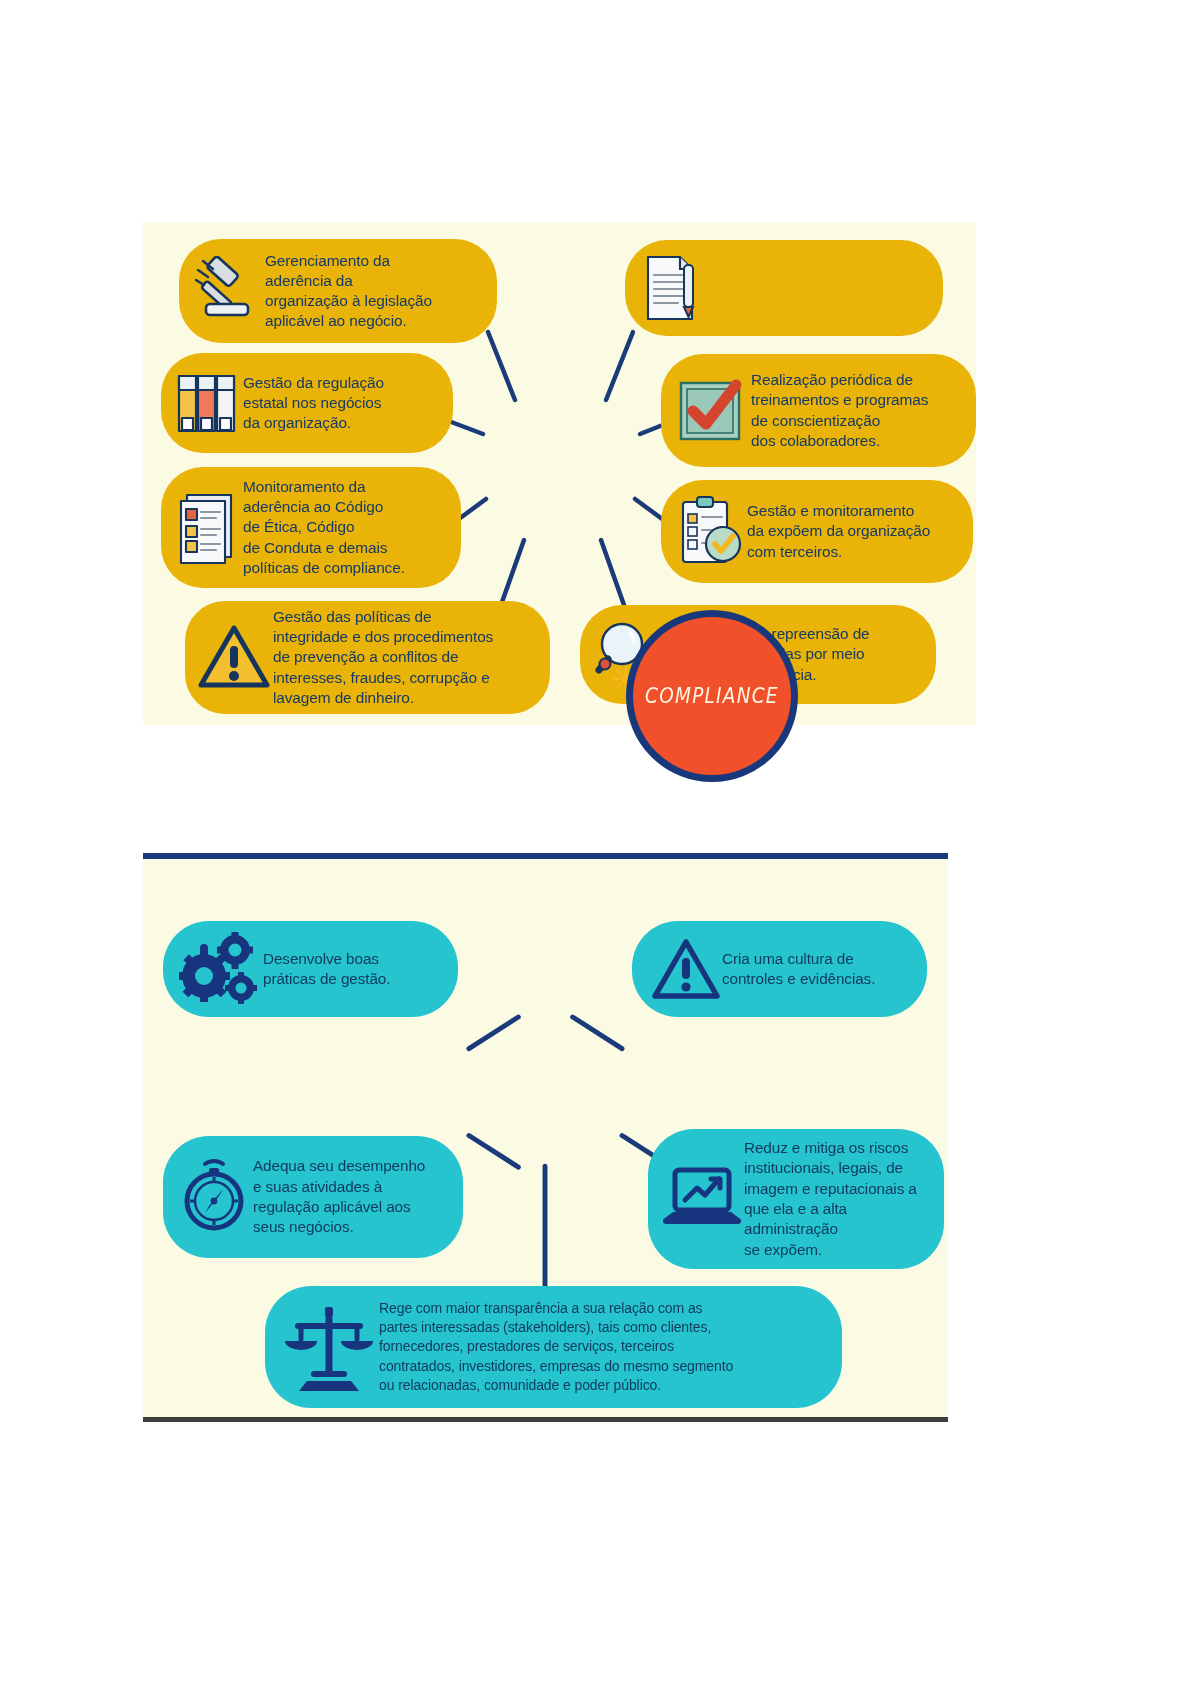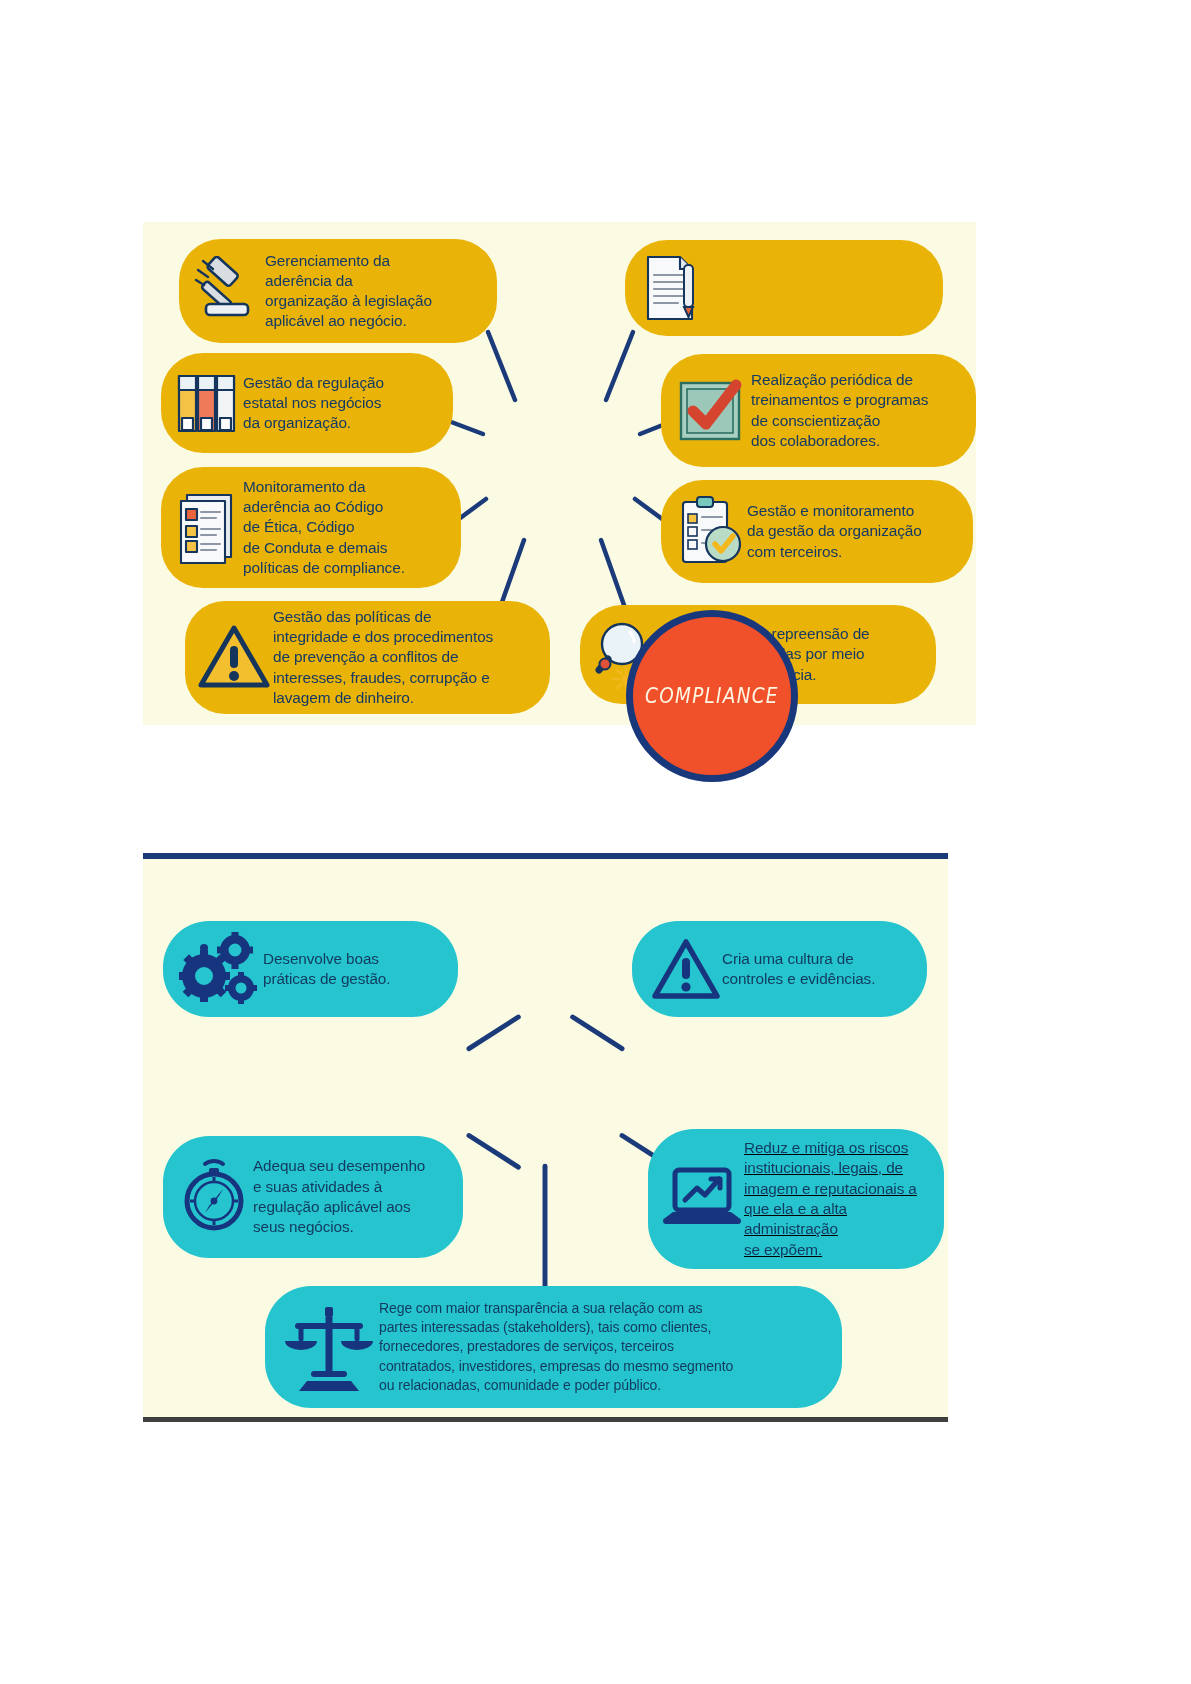--- a/index.html
+++ b/index.html
@@ -274,21 +274,21 @@
         <g stroke="#8d98a4" stroke-width="2" stroke-linecap="round">
           <line x1="27" y1="23" x2="47" y2="23"></line>
             <line x1="27" y1="36" x2="47" y2="36"></line>
             <line x1="27" y1="49" x2="47" y2="49"></line>
         </g>
         <circle cx="48" cy="50" r="17" fill="#b9dcc6" stroke="#16355c" stroke-width="2.2"></circle>
         <path d="M40 50 L46 57 L58 42" fill="none" stroke="#f4b81f" stroke-width="5.5" stroke-linecap="round" stroke-linejoin="round"></path>
       </svg>
     </span>
     <span class="card-text">Gestão e monitoramento
-da gestão da organização
+da expõem da organização
 com terceiros.</span>
   </div>
 
   <div class="card" style="left:437px; top:383px; width:356px; height:99px; padding:0 10px 0 10px;">
     <span class="card-icon" style="width:72px;height:76px;">
       <svg width="68" height="74" viewBox="0 0 68 74">
         <circle cx="30" cy="26" r="20" fill="#eaf4f8" stroke="#16355c" stroke-width="2.4"></circle>
         <path d="M38 14 a16 16 0 0 1 4 10" fill="none" stroke="#ffffff" stroke-width="3" stroke-linecap="round"></path>
         <path d="M16 41 L7 52" stroke="#16355c" stroke-width="7" stroke-linecap="round"></path>
         <circle cx="13" cy="46" r="5.5" fill="#e0513a" stroke="#16355c" stroke-width="2"></circle>
@@ -389,21 +389,21 @@
             <rect x="56" y="43.5" width="5" height="3"></rect>
         </g>
       </svg>
     </span>
     <span class="card-text">Adequa seu desempenho
 e suas atividades à
 regulação aplicável aos
 seus negócios.</span>
   </div>
 
-  <div class="card" style="left:505px; top:270px; width:296px; height:140px; padding:0 8px 0 10px;text-decoration:underline;">
+  <div class="card" style="left:505px; top:270px; width:296px; height:140px; padding:0 8px 0 10px;">
     <span class="card-icon" style="width:86px;height:80px;">
       <svg width="84" height="74" viewBox="0 0 84 74">
         <rect x="16" y="8" width="54" height="40" rx="4" fill="none" stroke="#16357e" stroke-width="5"></rect>
         <path d="M26 38 L38 26 L46 33 L60 17" fill="none" stroke="#16357e" stroke-width="5" stroke-linecap="round" stroke-linejoin="round"></path>
         <path d="M52 17 H61 V26" fill="none" stroke="#16357e" stroke-width="5" stroke-linecap="round" stroke-linejoin="round"></path>
         <path d="M6 56 H80 L72 50 H14 Z" fill="#16357e"></path>
         <rect x="4" y="56" width="78" height="6" rx="3" fill="#16357e"></rect>
       </svg>
     </span>
     <span class="card-text">Reduz e mitiga os riscos

